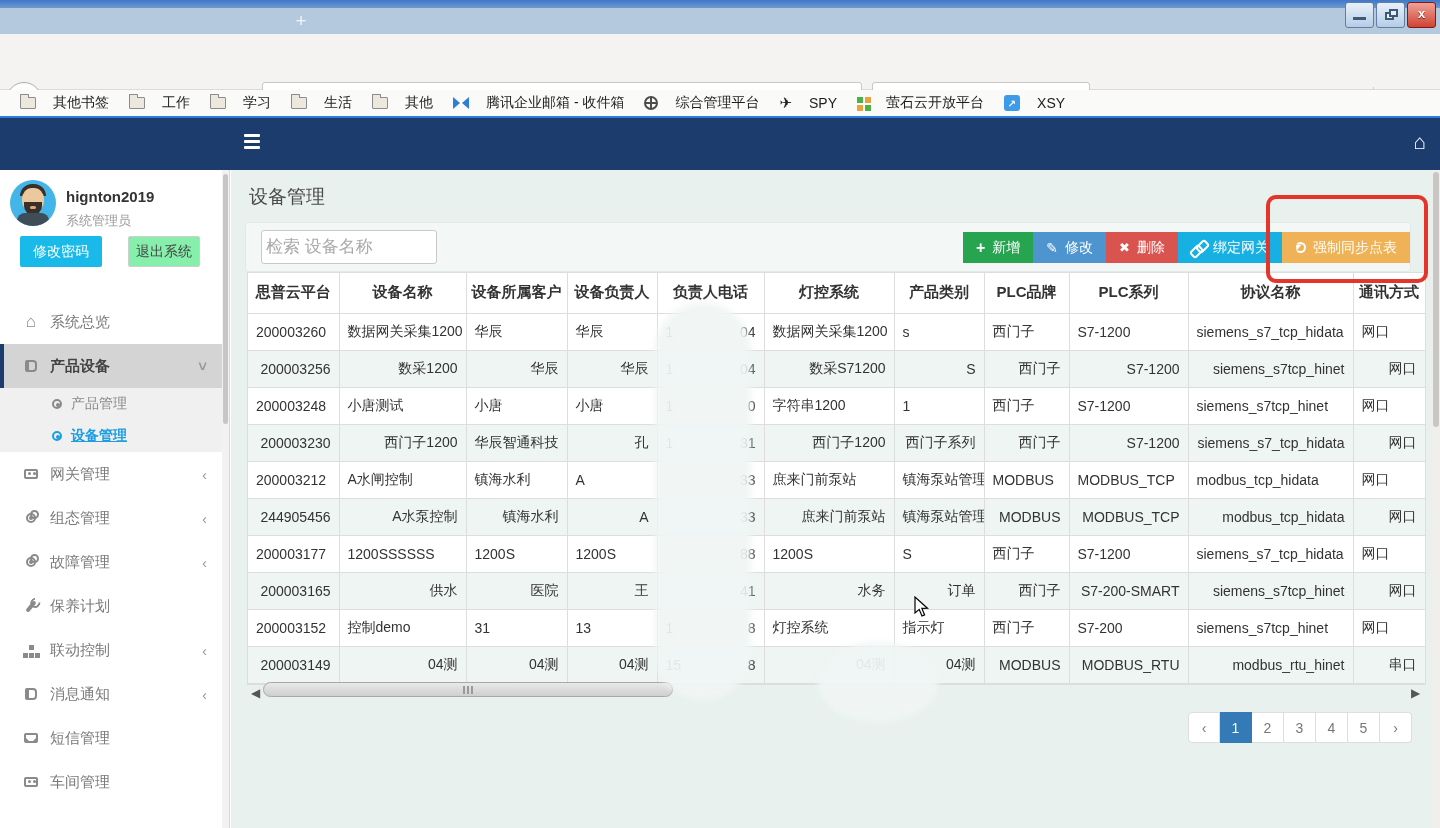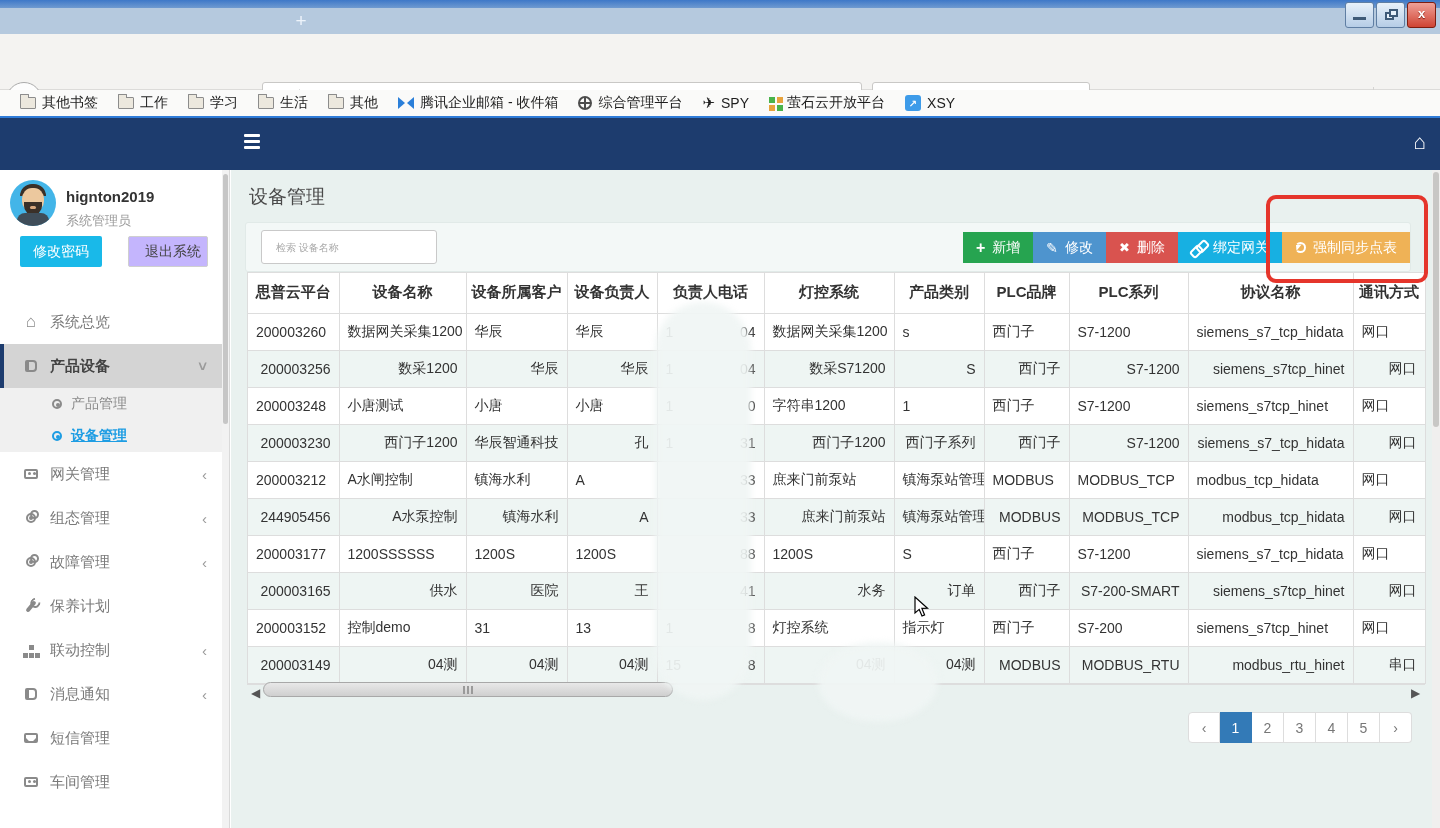--- a/index.html
+++ b/index.html
@@ -31,21 +31,21 @@
   .zoompill{background:#e2e1df;border-radius:10px;font-size:12px;color:#333;padding:3px 10px;margin:0 6px;}
   .urlmore{color:#5a5a5a;font-size:13px;letter-spacing:1px;margin:0 6px;}
   .urlstar{color:#4a4a4a;font-size:17px;margin:0 4px;}
   .searchbar{position:absolute;left:872px;top:48px;width:218px;height:36px;background:#fff;border:1px solid #c9c8c6;border-radius:3px;display:flex;align-items:center;padding:0 9px;gap:8px;}
   .search-ph{color:#9a9a9a;font-size:15px;}
   .tb-icons{position:absolute;right:28px;top:48px;display:flex;align-items:center;gap:18px;height:36px;}
   .tb-ic{width:20px;height:20px;display:flex;align-items:center;justify-content:center;color:#4f5457;}
   .tb-sep{width:1px;height:26px;background:#d4d3d1;}
 
   .bookmarks{position:absolute;left:0;top:90px;width:1440px;height:28px;background:#fafaf9;border-bottom:2px solid #2f7cd9;display:flex;align-items:center;padding:0 12px;gap:4px;}
-  .bm{display:flex;align-items:center;gap:6px;padding:0 8px;height:24px;font-size:14px;color:#1d1d1d;white-space:nowrap;}
+  .bm{display:flex;align-items:center;gap:17px;padding:0 8px;height:24px;font-size:14px;color:#1d1d1d;white-space:nowrap;}
   .folder-ic{width:16px;height:12px;background:#ece8de;border:1px solid #8c8c8c;border-radius:1px;position:relative;}
   .folder-ic::before{content:"";position:absolute;left:-1px;top:-4px;width:7px;height:3px;background:#ece8de;border:1px solid #8c8c8c;border-bottom:none;border-radius:1px 1px 0 0;}
   .bm-tencent{width:16px;height:12px;position:relative;}
   .bm-tencent::before,.bm-tencent::after{content:"";position:absolute;top:0;border-style:solid;}
   .bm-tencent::before{left:0;border-width:6px 0 6px 7px;border-color:transparent transparent transparent #2b7fd9;}
   .bm-tencent::after{right:0;border-width:6px 7px 6px 0;border-color:transparent #2b7fd9 transparent transparent;}
   .bm-globe{width:14px;height:14px;border:2px solid #4c4c4c;border-radius:50%;background:
      linear-gradient(#4c4c4c,#4c4c4c) center/100% 2px no-repeat,
      linear-gradient(#4c4c4c,#4c4c4c) center/2px 100% no-repeat;}
   .bm-plane{font-size:15px;color:#222;}
@@ -65,21 +65,21 @@
   .avatar{position:absolute;left:10px;top:4px;width:46px;height:46px;border-radius:50%;background:#43b5e8;overflow:hidden;}
   .avatar .skin{position:absolute;left:12px;top:8px;width:22px;height:24px;background:#ecc89e;border-radius:45%;}
   .avatar .hair{position:absolute;left:10px;top:4px;width:26px;height:12px;background:#3a3028;border-radius:12px 12px 0 0;}
   .avatar .beard{position:absolute;left:14px;top:22px;width:18px;height:13px;background:#3a3028;border-radius:0 0 10px 10px;}
   .avatar .mouth{position:absolute;left:20px;top:26px;width:6px;height:3px;background:#d8a87e;border-radius:2px;}
   .avatar .body{position:absolute;left:7px;top:33px;width:32px;height:14px;background:#3f4d59;border-radius:8px 8px 0 0;}
   .u-name{position:absolute;left:66px;top:12px;font-size:15px;font-weight:bold;color:#333;}
   .u-role{position:absolute;left:66px;top:36px;font-size:13px;color:#9a9a9a;}
   .u-btns{position:absolute;left:0;top:60px;width:222px;height:36px;}
   .btn-pwd{position:absolute;left:20px;top:0;width:82px;height:31px;background:#19b9e9;color:#fff;border:none;font-size:14px;border-radius:2px;}
-  .btn-logout{position:absolute;left:128px;top:0;width:80px;height:31px;background:#c4b5fd;color:#444;border:1px solid #cfcfcf;font-size:14px;border-radius:2px;text-align:right;}
+  .btn-logout{position:absolute;left:128px;top:0;width:72px;height:31px;background:#86efac;color:#444;border:1px solid #cfcfcf;font-size:14px;border-radius:2px;}
 
   .menu{position:absolute;left:0;top:130px;width:223px;}
   .mi{position:relative;height:44px;display:flex;align-items:center;padding-left:22px;color:#7a7a7a;font-size:15px;}
   .mi .chev{position:absolute;right:16px;color:#9a9a9a;font-size:15px;}
   .mi.parent-active{background:#d4d4d4;color:#444;font-weight:bold;border-left:4px solid #1d3c6e;padding-left:18px;}
   .submenu{background:#f0f0f0;}
   .smi{height:32px;display:flex;align-items:center;padding-left:52px;color:#8a8a8a;font-size:14px;gap:9px;}
   .smi.active{color:#1e9de3;}
   .smi.active .smi-label{text-decoration:underline;font-weight:bold;}
   .s-icon{display:inline-flex;width:18px;height:16px;align-items:center;justify-content:center;margin-right:10px;color:#8a8a8a;font-size:15px;}
@@ -97,21 +97,21 @@
   .ic-wrench{width:4px;height:13px;background:#8a8a8a;border-radius:2px;transform:rotate(40deg);position:relative;}
   .ic-wrench::after{content:"";position:absolute;left:-2px;top:-4px;width:6px;height:6px;border:2px solid #8a8a8a;border-radius:50%;border-top-color:transparent;}
   .ic-sitemap{width:5px;height:5px;background:#8a8a8a;position:relative;margin-bottom:6px;}
   .ic-sitemap::after{content:"";position:absolute;left:-6px;top:8px;width:5px;height:5px;background:#8a8a8a;box-shadow:6px 0 0 #8a8a8a,12px 0 0 #8a8a8a;}
   .ic-mail{width:14px;height:10px;border:2px solid #8a8a8a;border-radius:2px;position:relative;overflow:hidden;}
   .ic-mail::after{content:"";position:absolute;left:-2px;top:-6px;width:10px;height:10px;border:2px solid #8a8a8a;transform:rotate(45deg);}
 
   .content{position:absolute;left:231px;top:170px;width:1201px;height:658px;background:#e9f1ef;}
   .page-title{position:absolute;left:18px;top:14px;font-size:19px;color:#4a4a4a;}
   .filter-bar{position:absolute;left:14px;top:52px;width:1166px;height:50px;background:#f3f8f7;border:1px solid #e1eae8;border-radius:3px;}
-  .dev-search{position:absolute;left:30px;top:60px;width:176px;height:34px;border:1px solid #c9c9c9;border-radius:3px;padding:0 14px;font-size:10px;color:#333;background:#fff;outline:none;}
+  .dev-search{position:absolute;left:30px;top:60px;width:176px;height:34px;border:1px solid #c9c9c9;border-radius:3px;padding:0 4px;font-size:17px;color:#333;background:#fff;outline:none;}
   .dev-search::placeholder{color:#a9a9a9;}
   .actions{position:absolute;right:22px;top:62px;display:flex;}
   .abtn{height:31px;border:none;color:#fff;font-size:14px;display:flex;align-items:center;gap:7px;padding:0 13px;}
   .abtn .plus{font-size:16px;font-weight:bold;}
   .i-pencil{font-size:14px;}
   .i-cross{font-size:13px;font-weight:bold;}
   .i-link{position:relative;width:15px;height:14px;}
   .i-link::before,.i-link::after{content:"";position:absolute;width:9px;height:5px;border:2px solid #fff;border-radius:3px;transform:rotate(-45deg);}
   .i-link::before{left:-1px;top:6px;}.i-link::after{left:5px;top:1px;}
   .i-refresh{width:11px;height:11px;border:2px solid #fff;border-radius:50%;border-left-color:transparent;position:relative;}

